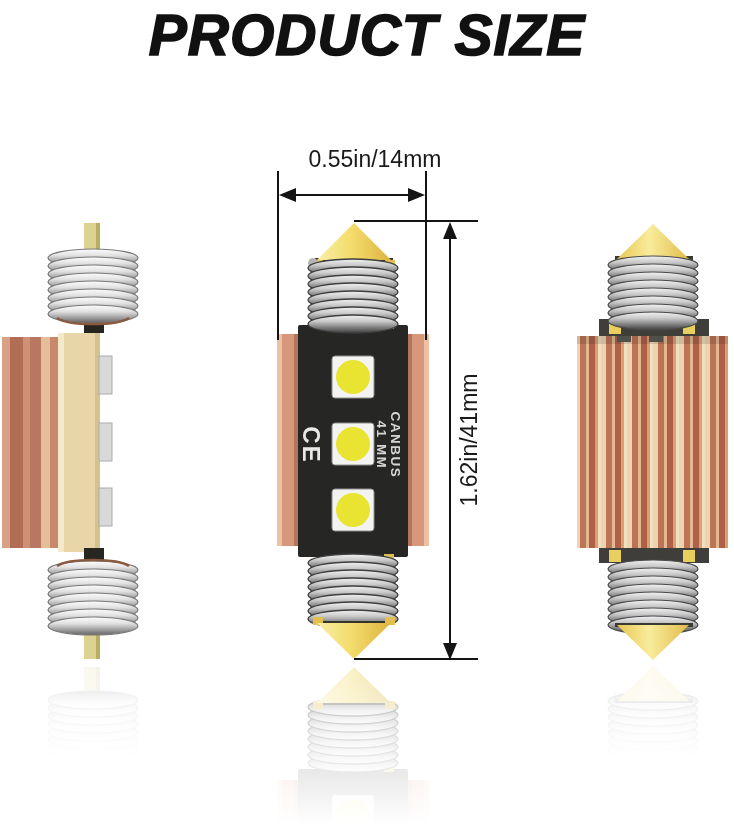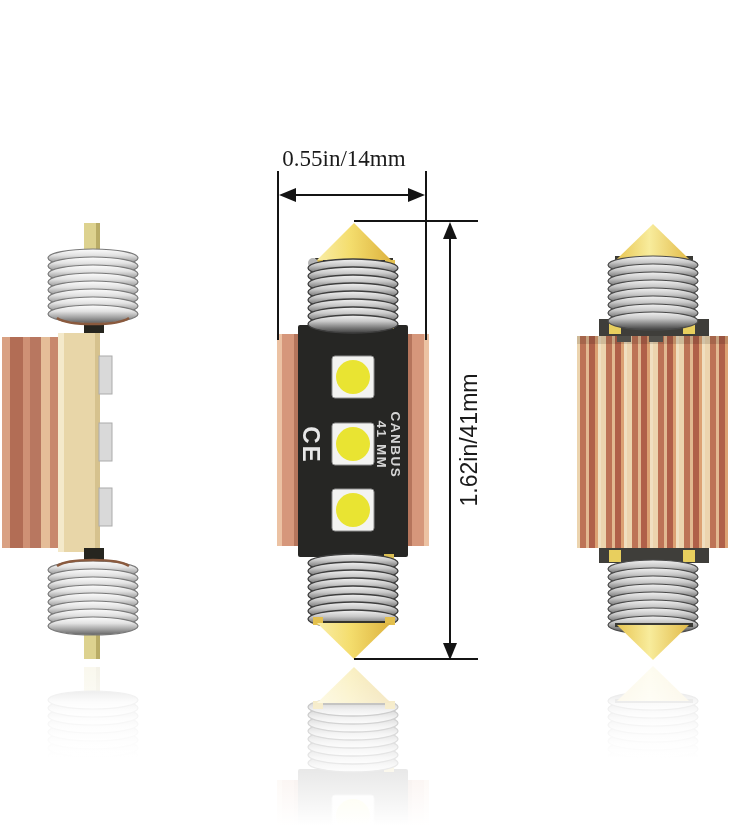--- a/index.html
+++ b/index.html
@@ -20,21 +20,21 @@
   svg { display:block; }
   .svg-text { font-family:"Liberation Sans", sans-serif; }
   .bulb { position:absolute; }
   .bulb-left   { left:0px;   top:222px; }
   .bulb-mid    { left:277px; top:222px; }
   .bulb-right  { left:575px; top:222px; }
 
   .dim-label {
     position:absolute; font-size:23px; color:#1a1a1a; white-space:nowrap;
   }
-  .dim-label.width-label  { left:344px; top:146px; transform:translateX(-50%);font-family:Liberation Serif, serif; }
+  .dim-label.width-label  { left:375px; top:146px; transform:translateX(-50%); }
   .dim-label.height-label { left:469px; top:440px; transform:translate(-50%,-50%) rotate(-90deg); }
 
   .line { position:absolute; background:#141414; }
   .ext-left   { left:277px; top:171px; width:2px; height:169px; }
   .ext-right  { left:425px; top:171px; width:2px; height:169px; }
   .vtop-line  { left:354px; top:220px; width:124px; height:2px; }
   .vbot-line  { left:354px; top:658px; width:124px; height:2px; }
 
   .h-arrow { position:absolute; left:279px; top:188px; width:146px; height:14px; }
   .h-arrow .shaft { position:absolute; left:12px; right:12px; top:6px; height:2px; background:#141414; }
@@ -110,20 +110,21 @@
         <ellipse cx="0" cy="48" rx="45" ry="9"></ellipse>
           <ellipse cx="0" cy="56" rx="45" ry="9"></ellipse>
       </g>
       <g id="ledchip">
         <rect x="-21" y="-21" width="42" height="42" rx="3" fill="#f3f3f1" stroke="#8e8e8e" stroke-width="1"></rect>
         <circle r="17" fill="#e9e432"></circle>
       </g>
     </defs>
   </svg>
 
+  <div class="title">PRODUCT SIZE</div>
 
   <svg class="bulb bulb-left" width="140" height="440" viewBox="0 0 140 440">
     <g id="g-left">
       <g>
         <rect x="84" y="1" width="16" height="31" fill="#ddd28f"></rect>
         <rect x="96" y="1" width="4" height="31" fill="#b9ac66"></rect>
       </g>
       <rect x="82" y="90" width="12" height="9" fill="#d8c266"></rect>
       <rect x="84" y="96" width="20" height="15" fill="#26251f"></rect>
       <use href="#coil8" x="93" y="36" fill="url(#springGrad)" stroke="#7a7a7a" stroke-width="1.2"></use>

